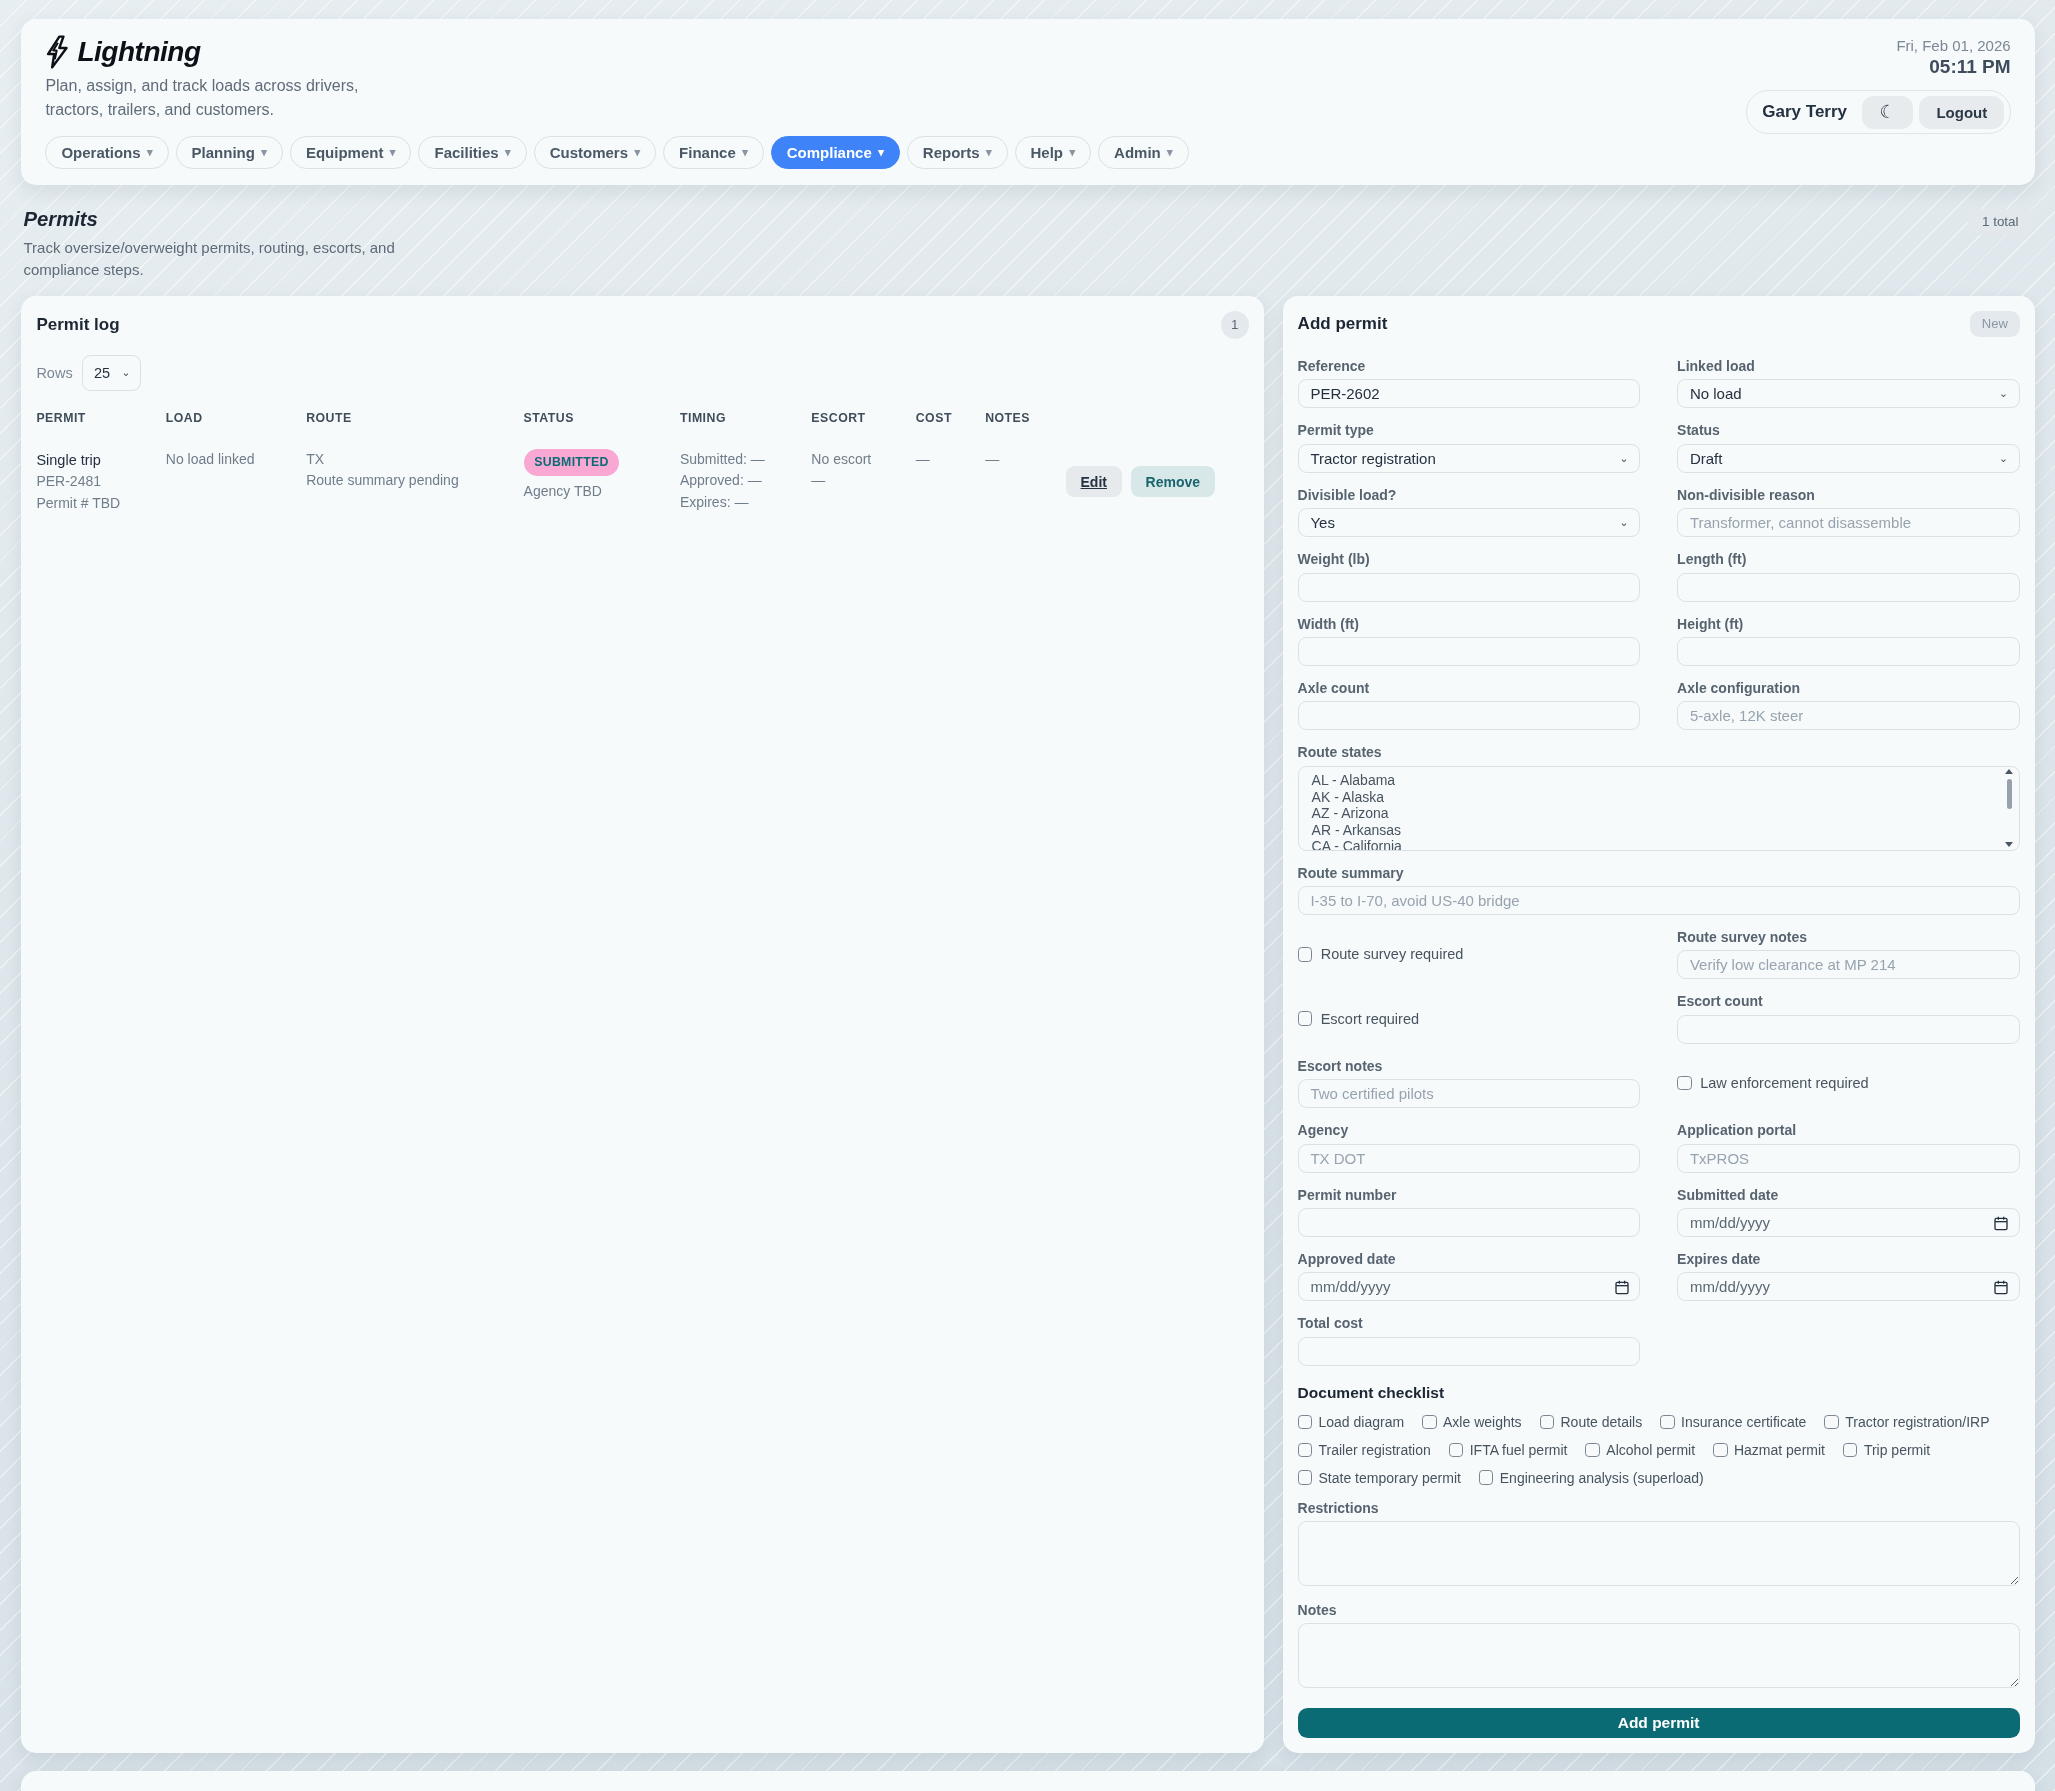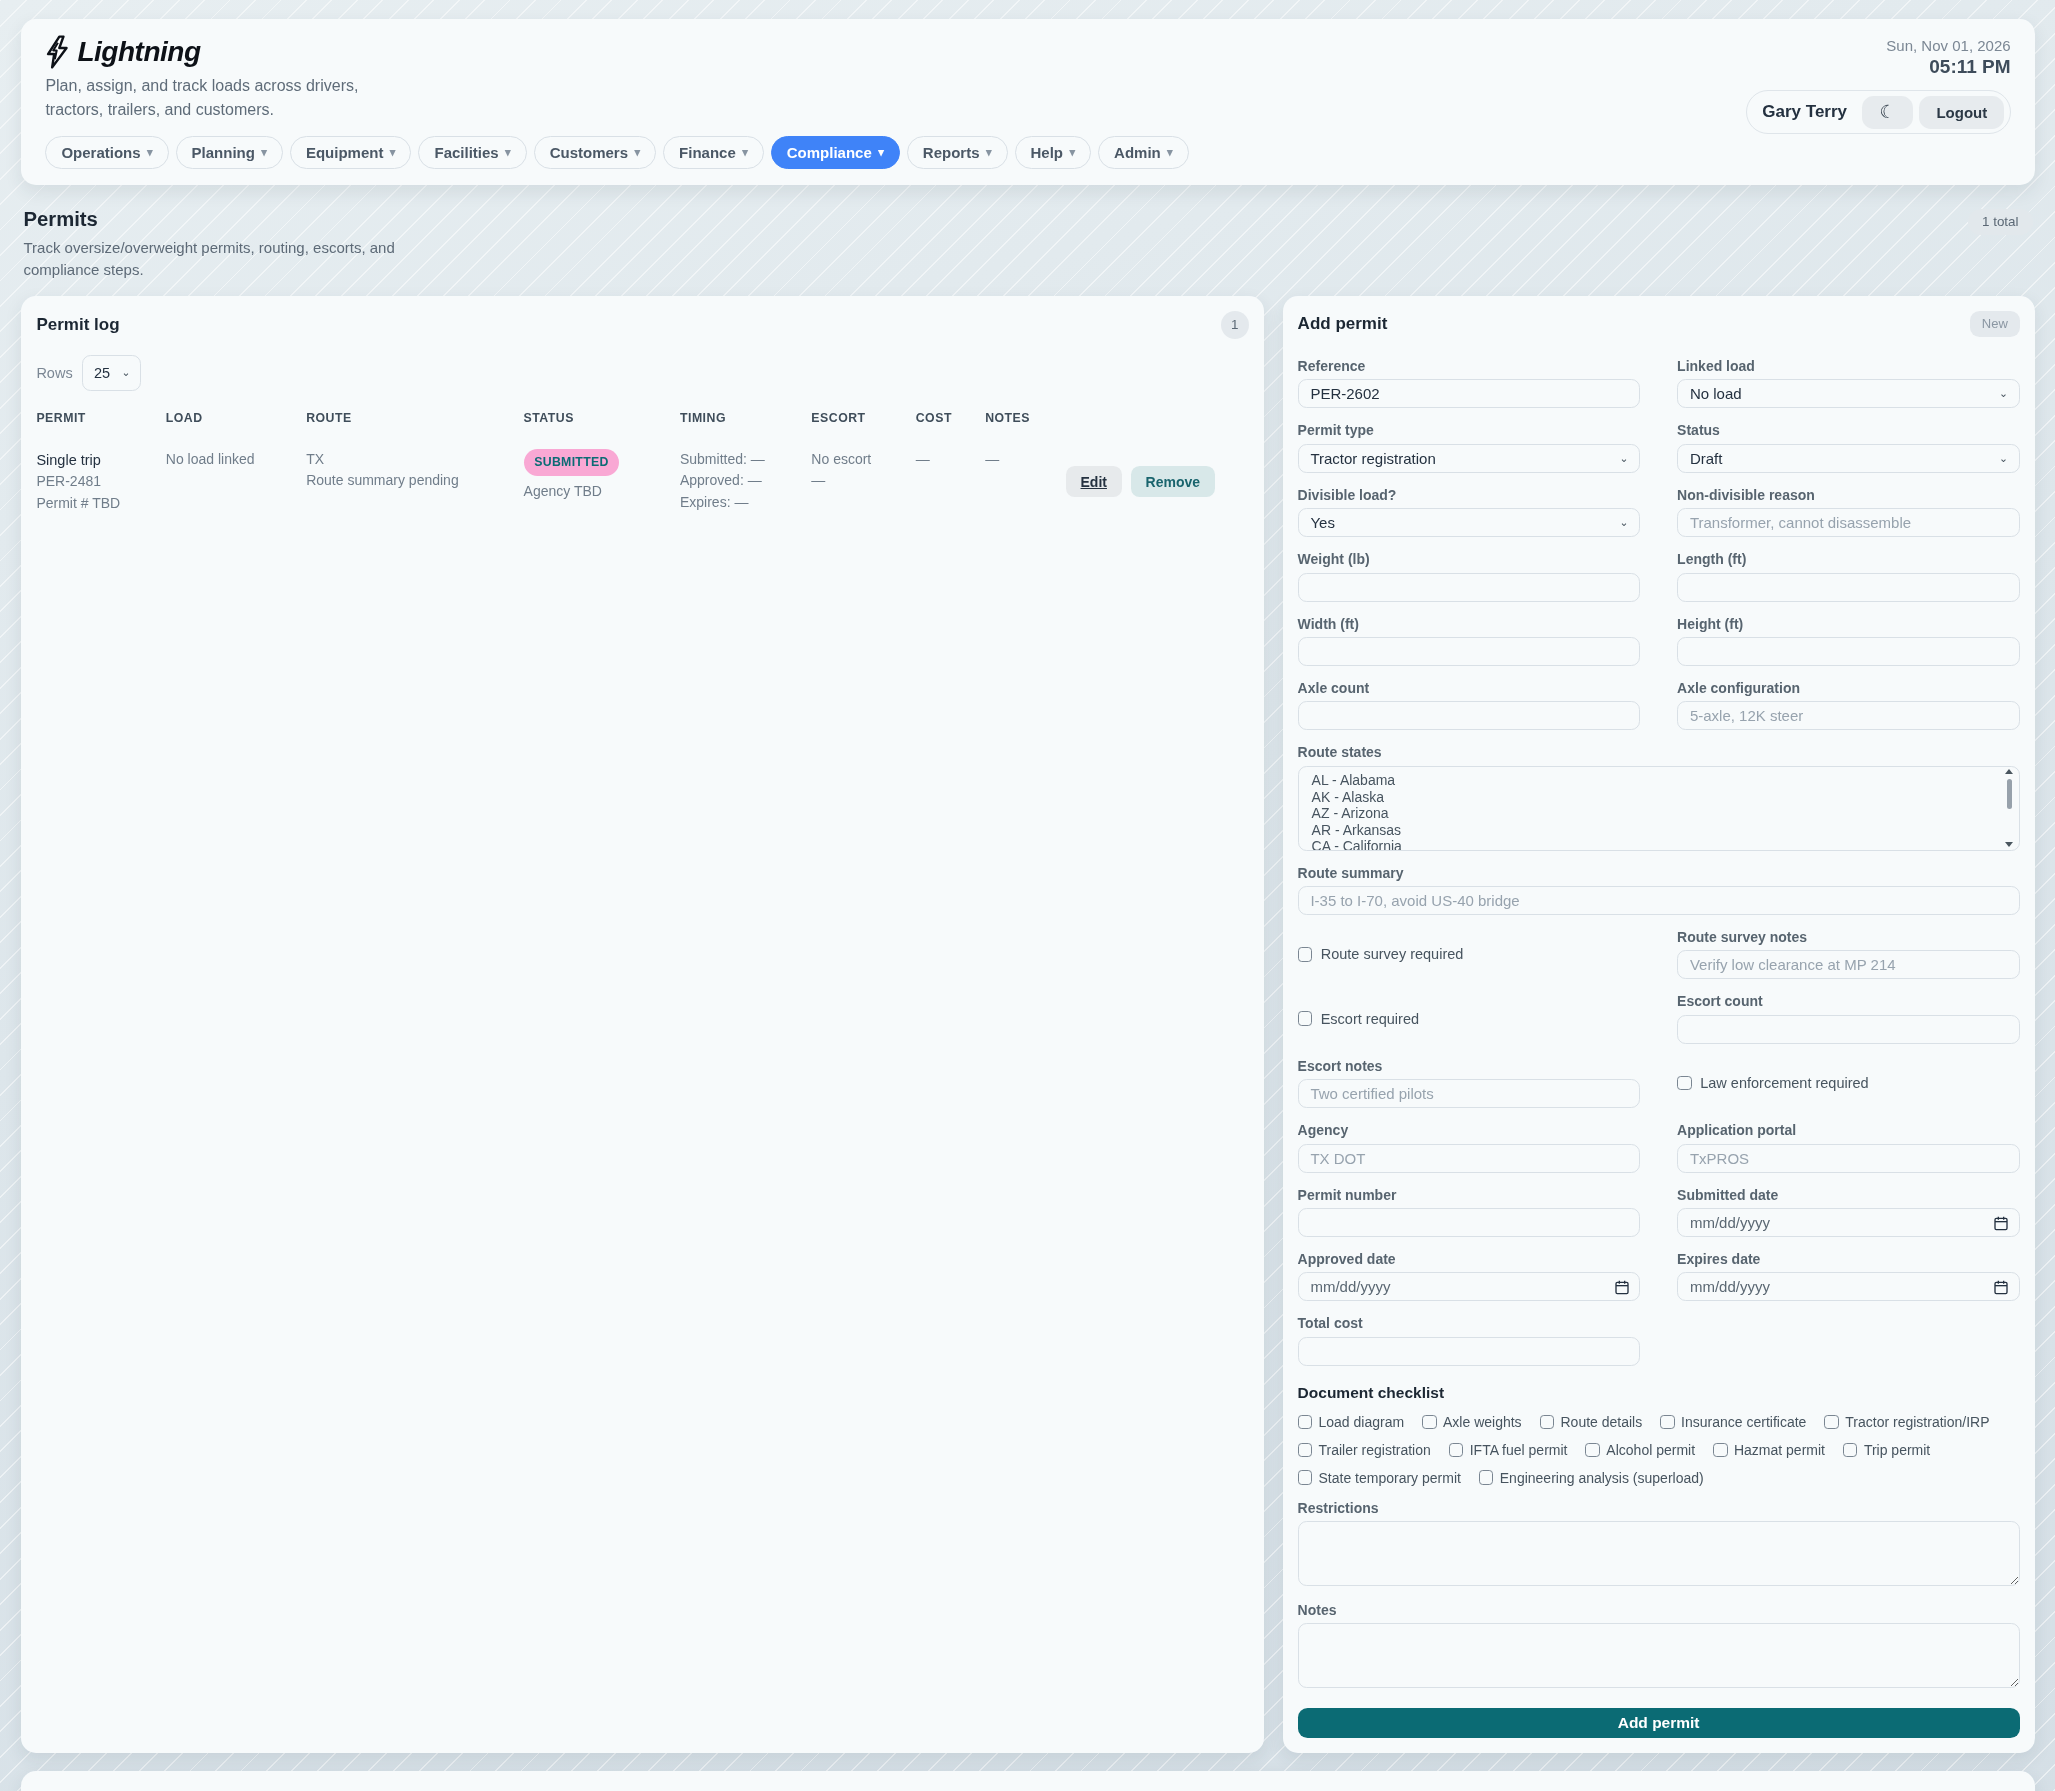--- a/index.html
+++ b/index.html
@@ -47,21 +47,21 @@
   .icon-btn, .logout-btn {
     background: #e7ebee; border: none; border-radius: 11.8px; cursor: pointer;
     height: 33px; display: inline-flex; align-items: center; justify-content: center;
     color: #2c3946;
   }
   .icon-btn { width: 51px; font-size: 18px; }
   .logout-btn { padding: 0 17px; font-size: 15px; font-weight: bold; font-family: inherit; }
 
   
   .page-head { display: flex; justify-content: space-between; align-items: flex-start; padding: 22.5px 2.1px 0 2.1px; }
-  .page-title { font-size: 20.3px; font-weight: bold; color: #1c2733; }
+  .page-title { font-size: 20.3px; font-weight: bold; color: #1c2733; font-style: italic; }
   .page-sub { font-size: 15px; line-height: 1.45; color: #5d6a77; max-width: 407px; margin-top: 6.4px; }
   .total-badge { background: #e2e8ec; color: #5b6875; font-size: 13.4px; padding: 5.4px 14px; border-radius: 535px; margin-top: 1px; }
 
   
   .main { display: flex; gap: 19px; margin-top: 15px; align-items: stretch; border-radius: 16px; }
   .panel { padding: 15px; }
   .panel-log { flex: 1 1 62%; }
   .panel-form { flex: 0 0 752px; width: 752px; }
   .panel-head { display: flex; justify-content: space-between; align-items: center; }
   .panel-title { font-size: 17px; font-weight: bold; color: #1c2733; }
@@ -198,21 +198,21 @@
         <span>Help</span>
         <span class="chev">▾</span>
       </button>
     <button class="nav-pill">
         <span>Admin</span>
         <span class="chev">▾</span>
       </button>
   </nav>
 
   <div class="header-right">
-    <div class="header-date">Sun, Nov 01, 2026</div>
+    <div class="header-date">Fri, Feb 01, 2026</div>
     <div class="header-time">05:11 PM</div>
     <div class="user-pill">
       <span class="user-name">Gary Terry</span>
       <button class="icon-btn">
           <span>☾</span>
         </button>
       <button class="logout-btn">Logout</button>
     </div>
   </div>
 </header>

